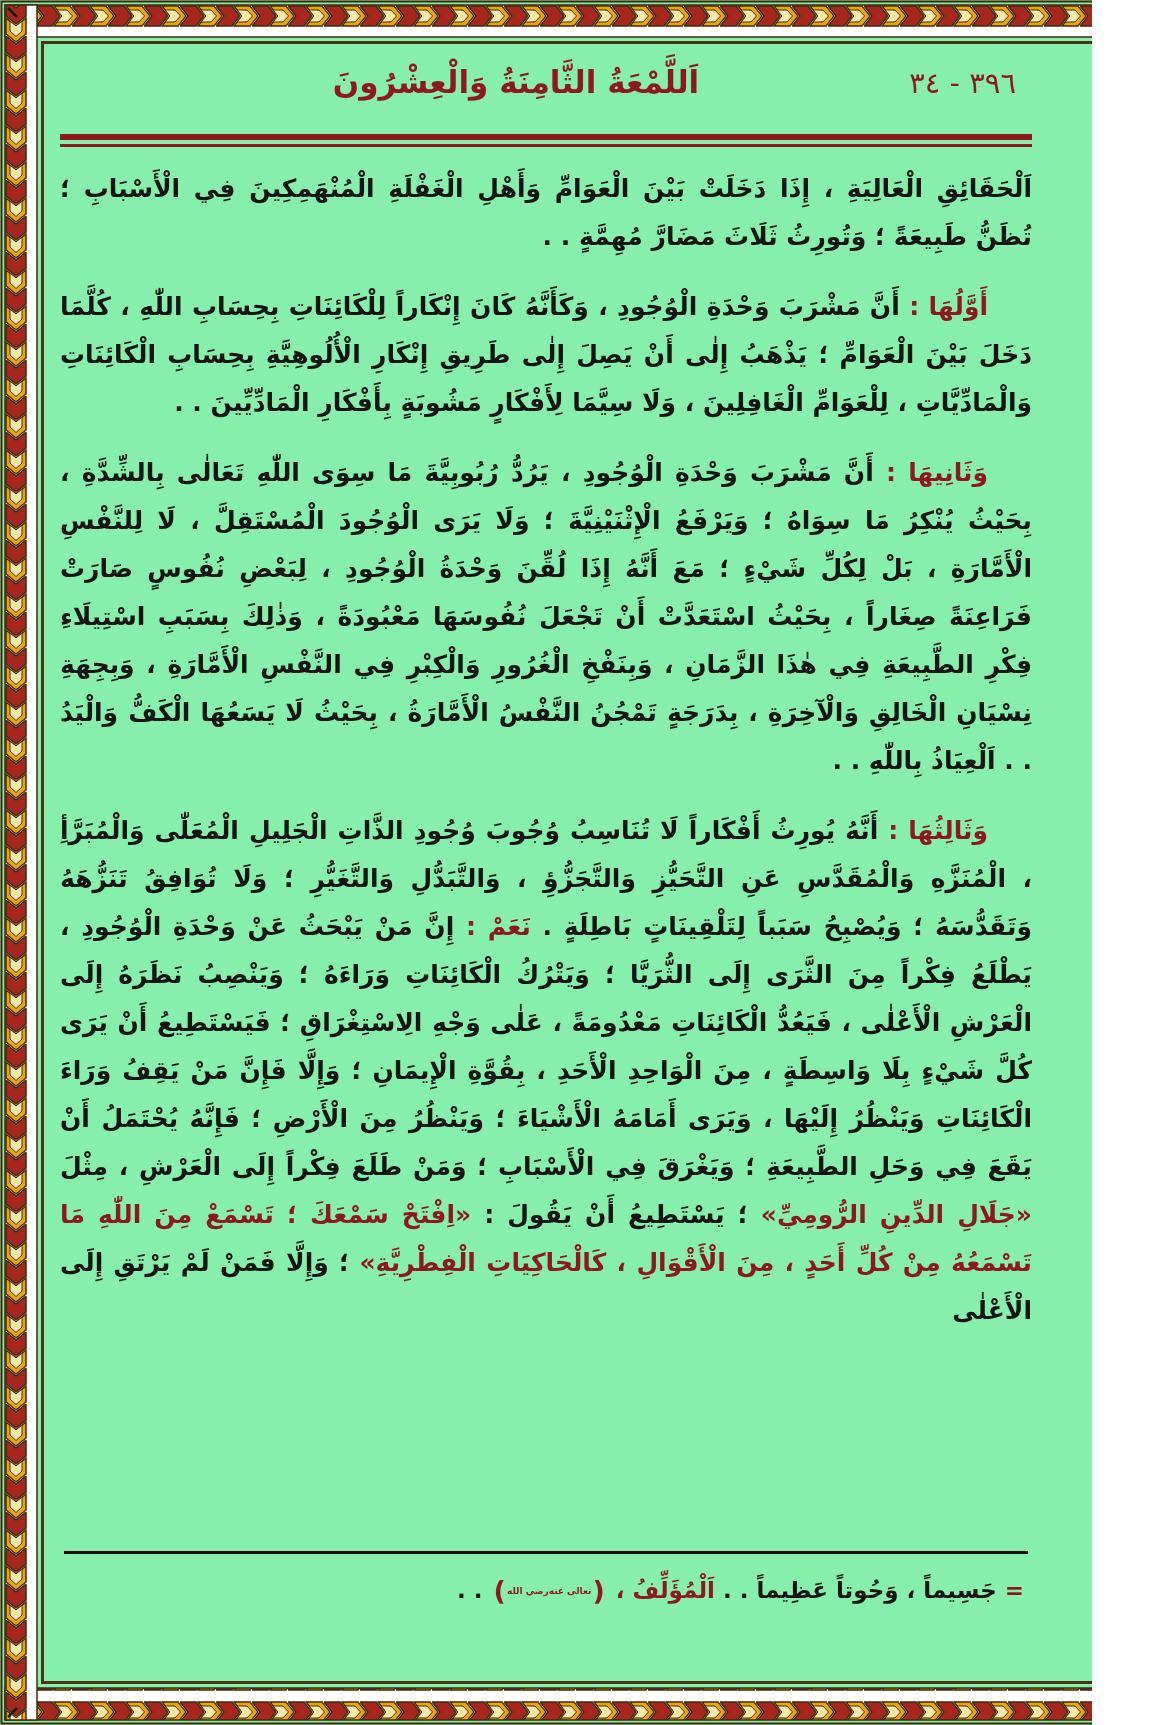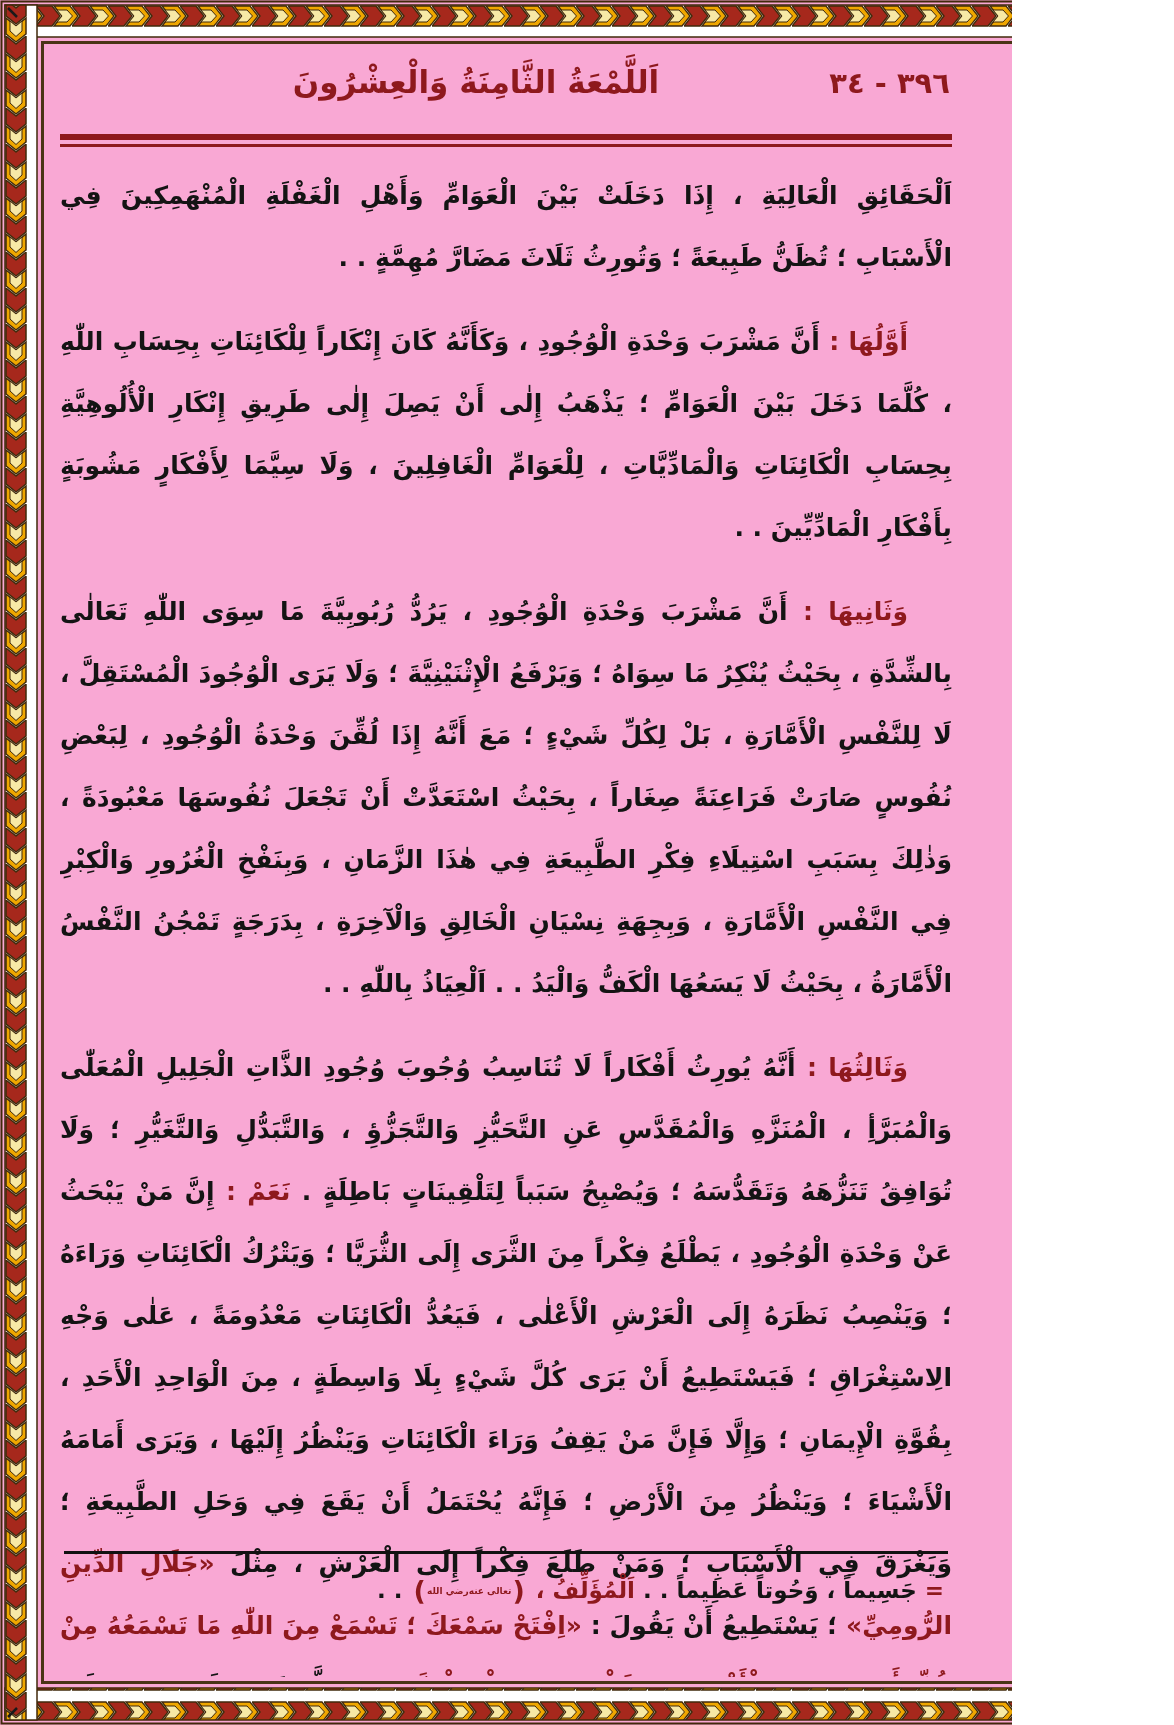--- a/index.html
+++ b/index.html
@@ -3,53 +3,53 @@
 <meta charset="utf-8">
 <style>
   :root{
     --red:#8e191d;
     --ink:#141414;
     --border-outline:#40290a;
   }
   html,body{margin:0;padding:0;background:#fff;}
   .page{
     position:relative;
-    width:1012px;height:1725px;
-    background:#f9a8d4;
+    width:1092px;height:1725px;
+    background:#86efac;
     overflow:hidden;
     font-family:"DejaVu Sans",sans-serif;
   }
   .frame-svg{position:absolute;left:0;top:0;}
   .content{
     position:absolute;left:60px;right:60px;top:52px;bottom:48px;
     direction:rtl;
     overflow:hidden;
   }
   .header{position:relative;height:72px;}
   .page-title{
     position:absolute;left:0;right:0;top:12px;
     text-align:center;
     transform:translateX(-30px);
     font-size:31px;font-weight:bold;color:var(--red);
   }
   .page-number{
-    position:absolute;right:2px;top:14px;
-    font-size:29px;font-weight:bold;color:var(--red);
+    position:absolute;right:16px;top:14px;
+    font-size:29px;font-weight:normal;color:var(--red);
   }
   .rule-double{
     height:4px;margin-top:10px;
     border-top:6px solid var(--red);
     border-bottom:3px solid var(--red);
   }
   .body-text{
     margin-top:18px;
     font-size:25px;font-weight:bold;color:var(--ink);
     text-align:justify;
   }
-  .para{margin:0 0 22px 0;line-height:62px;}
+  .para{margin:0 0 22px 0;line-height:48px;}
   .para.indent{text-indent:44px;}
   .seg-n{color:var(--ink);}
   .seg-r{color:var(--red);}
   .seg-rb{color:var(--red);}
   .footnote{position:absolute;left:4px;right:4px;bottom:64px;direction:rtl;}
   .footnote-rule{height:3px;background:#111;margin-bottom:14px;}
   .footnote-text{
     font-size:23px;font-weight:bold;color:var(--ink);
     text-align:right;line-height:44px;padding-right:4px;
   }

